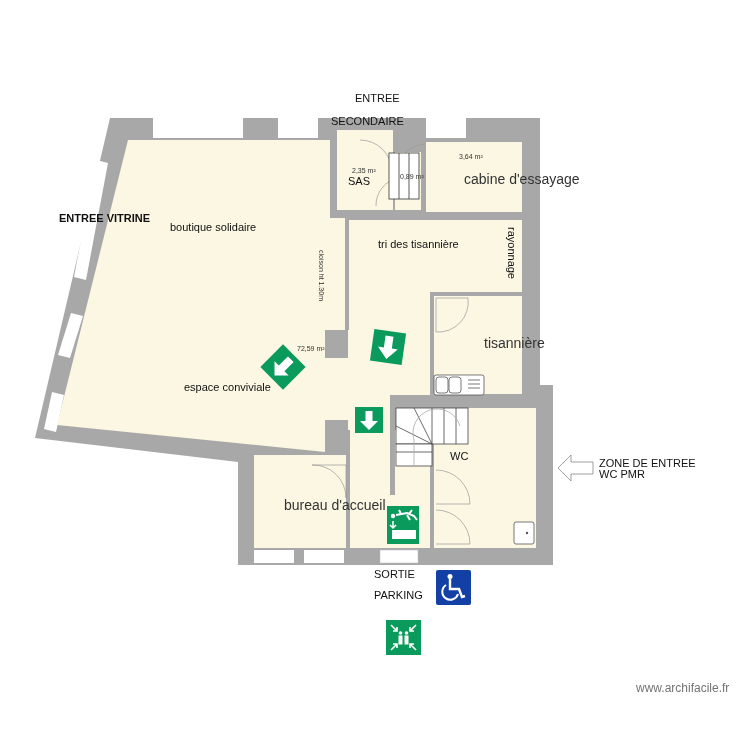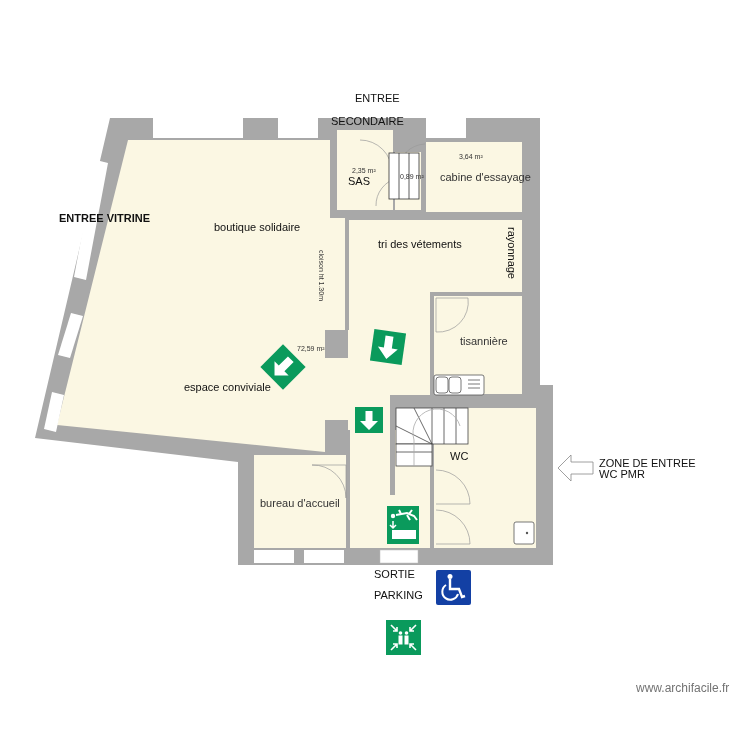--- a/index.html
+++ b/index.html
@@ -1,21 +1,21 @@
 <!DOCTYPE html>
 <html><head>
 <meta charset="utf-8">
 <style>
   html, body { margin: 0; padding: 0; background: #ffffff; }
   body { width: 750px; height: 750px; position: relative; overflow: hidden;
          font-family: "Liberation Sans", sans-serif; color: #111; }
   svg { position: absolute; left: 0; top: 0; }
   .lbl { position: absolute; white-space: nowrap; font-family: "Liberation Sans", sans-serif; color:#111; }
   .l-big { font-size: 11px; }
-  .l-sm { font-size: 11px; color: #333; }
+  .l-sm { font-size: 14px; color: #333; margin-left: 24px; }
   .l-xs { font-size: 7px; color: #333; }
   .vert { transform-origin: left top; transform: rotate(90deg); }
   .credit { font-size: 12px; color: #737373; }
 </style>
 </head>
 <body>
 
 <svg width="750" height="750" viewBox="0 0 750 750">
 
   <polygon points="110,118 540,118 540,385 553,385 553,565 238,565 238,462 35,438" fill="#a8a8a8"></polygon>
@@ -142,30 +142,30 @@
     <rect x="12.5" y="15.5" width="4" height="9" fill="#fff"></rect>
     <rect x="18.5" y="15.5" width="4" height="9" fill="#fff"></rect>
   </g>
 
   <polygon points="558,468 571,455 571,462 593,462 593,474 571,474 571,481" fill="#fff" stroke="#888" stroke-width="0.8"></polygon>
 </svg>
 
 <div class="lbl l-big" style="left:343px;top:92px;padding-left:12px;">ENTREE</div>
 <div class="lbl l-big" style="left:331px;top:115px;">SECONDAIRE</div>
 <div class="lbl l-big" style="left:59px;top:212px;font-weight:bold;">ENTREE VITRINE</div>
-<div class="lbl l-big" style="left:170px;top:221px;margin-left:44px;">boutique solidaire</div>
+<div class="lbl l-big" style="left:170px;top:221px;">boutique solidaire</div>
 <div class="lbl l-big" style="left:184px;top:381px;">espace conviviale</div>
 <div class="lbl l-xs" style="left:297px;top:345px;">72,59 m²</div>
 <div class="lbl l-xs vert" style="left:325px;top:250px;">cloison ht 1.30m</div>
 <div class="lbl l-xs" style="left:352px;top:167px;">2,35 m²</div>
 <div class="lbl l-big" style="left:348px;top:175px;">SAS</div>
 <div class="lbl l-xs" style="left:400px;top:173px;">0,89 m²</div>
 <div class="lbl l-xs" style="left:459px;top:153px;">3,64 m²</div>
 <div class="lbl l-sm" style="left:440px;top:171px;">cabine d'essayage</div>
-<div class="lbl l-big" style="left:378px;top:238px;">tri des vétements</div>
+<div class="lbl l-big" style="left:378px;top:238px;">tri des tisannière</div>
 <div class="lbl l-big vert" style="left:518px;top:227px;">rayonnage</div>
 <div class="lbl l-sm" style="left:460px;top:335px;">tisannière</div>
 <div class="lbl l-big" style="left:450px;top:450px;">WC</div>
 <div class="lbl l-sm" style="left:260px;top:497px;">bureau d'accueil</div>
 <div class="lbl l-big" style="left:374px;top:568px;">SORTIE</div>
 <div class="lbl l-big" style="left:374px;top:589px;">PARKING</div>
 <div class="lbl l-big" style="left:599px;top:458px;line-height:11px;">
   <div>ZONE DE ENTREE</div>
   <div>WC PMR</div>
 </div>

